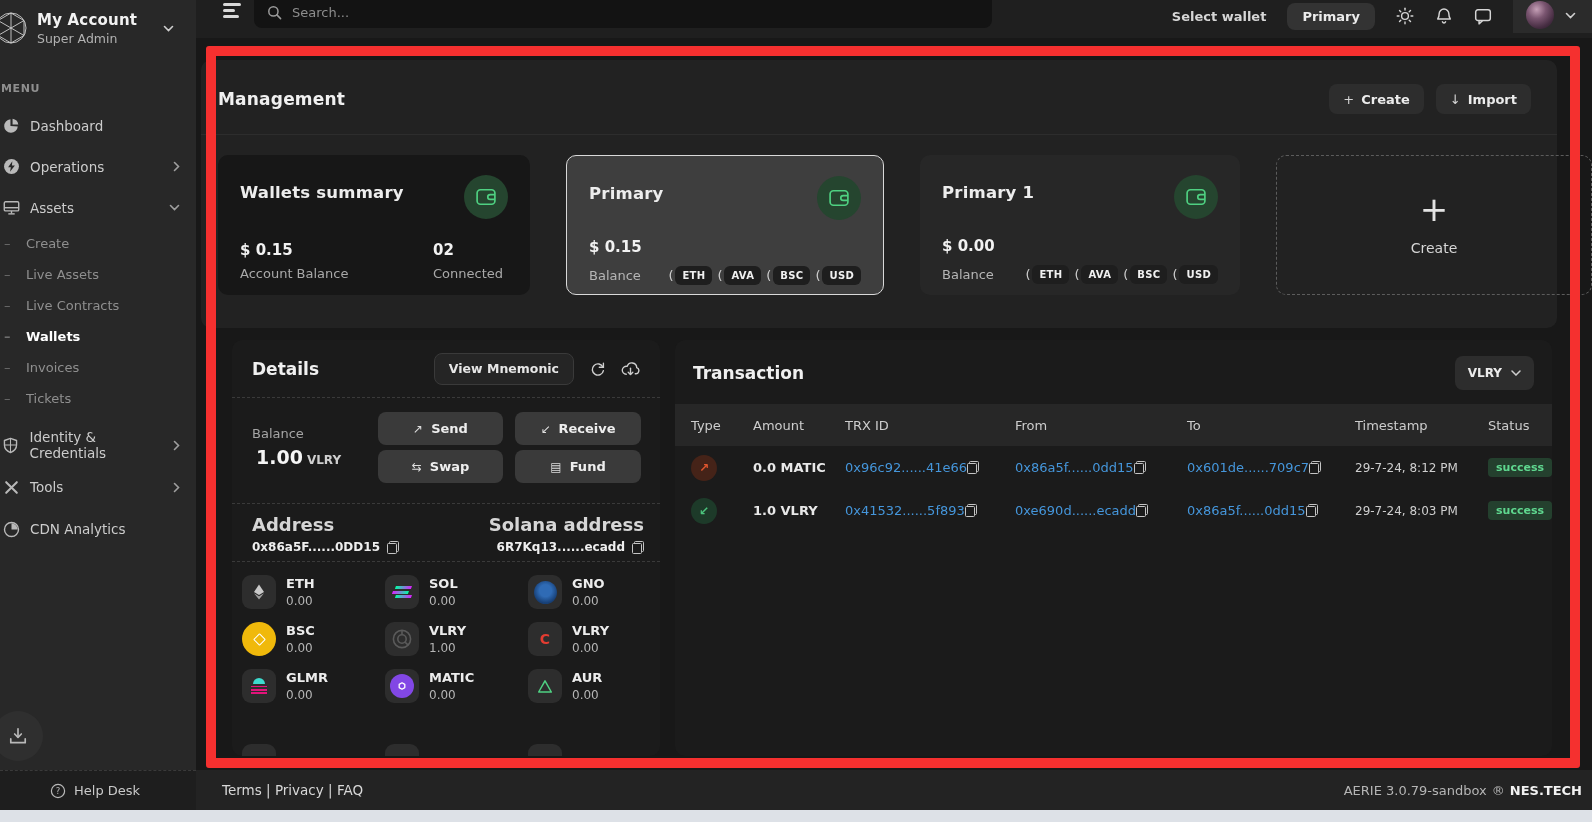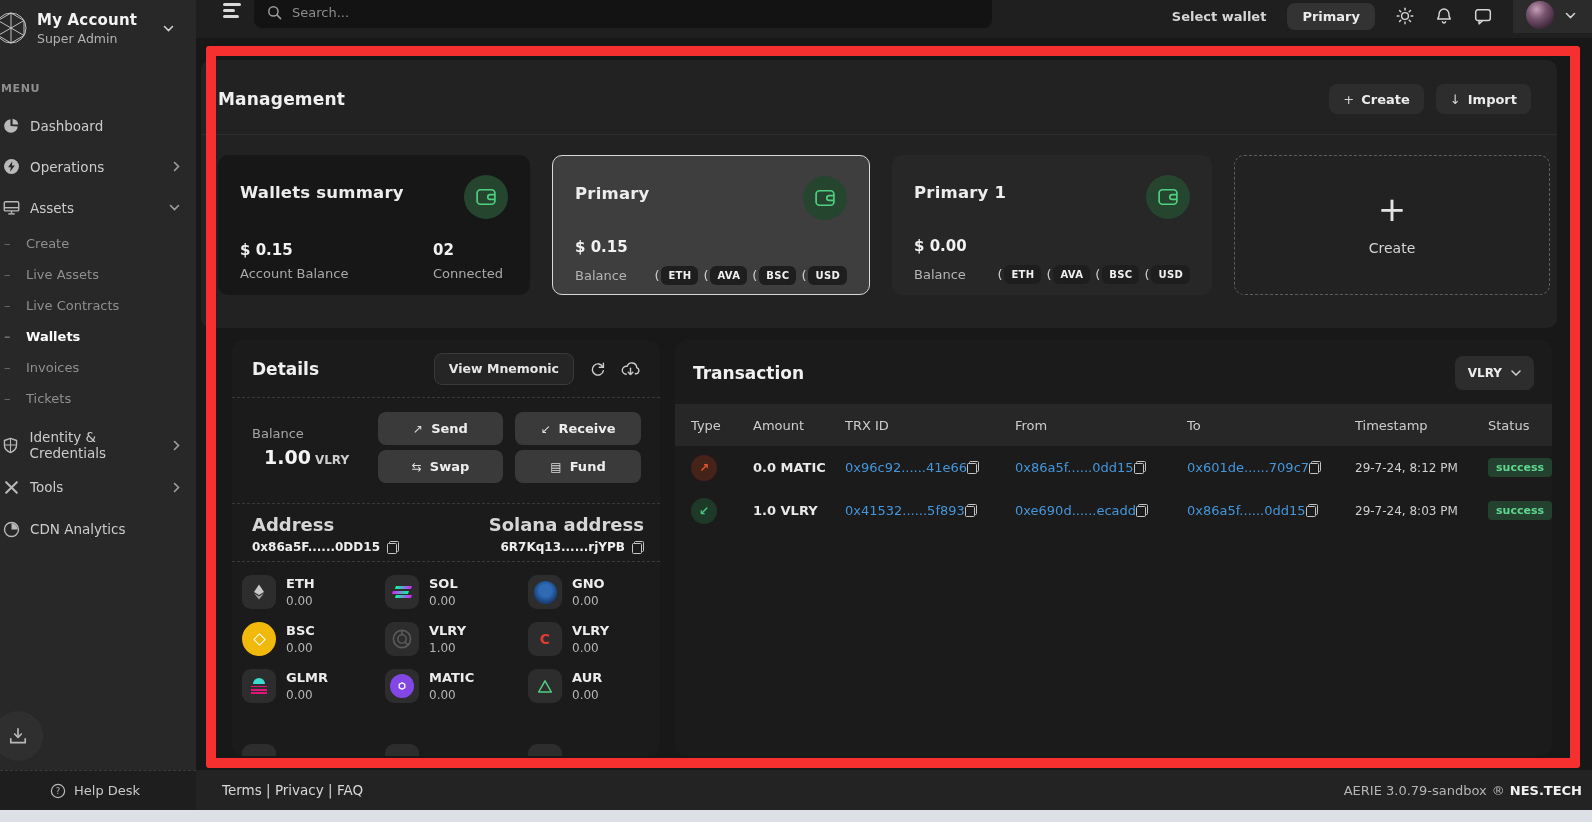--- a/index.html
+++ b/index.html
@@ -50,21 +50,21 @@
   
   .page { position:absolute; left:196px; top:38px; width:1396px; height:732px; background:#181818; z-index:1; }
 
   .mgmt { position:absolute; left:5px; top:22px; width:1356px; height:268px; background:#222222; border-radius:10px; }
   .mgmt-header { position:absolute; left:17px; right:26px; top:24px; display:flex; align-items:center; justify-content:space-between; }
   .mgmt-title { font-size:17px; font-weight:700; color:#f0f0f0; letter-spacing:.2px; }
   .mgmt-btns { display:flex; gap:12px; }
   .btn-dark { background:#2d2d2d; border-radius:8px; height:30px; padding:0 14px; display:flex; align-items:center; gap:7px; color:#ececec; font-size:13px; font-weight:600; cursor:pointer; }
   .btn-glyph { font-size:13px; color:#d5d5d5; font-weight:400; }
   .mgmt-divider { position:absolute; left:0; right:0; top:74px; border-top:1px solid #2d2d2d; }
-  .cards { position:absolute; left:17px; top:95px; display:flex; gap:22px; }
+  .cards { position:absolute; left:17px; top:95px; display:flex; gap:36px; }
   .card { height:140px; border-radius:10px; position:relative; padding:20px 22px; }
   .card-summary { width:312px; background:#171717; }
   .card-selected { width:318px; background:#3e3e3e; border:1px solid #d9d9d9; cursor:pointer; }
   .card-plain { width:320px; background:#272727; cursor:pointer; }
   .card-create { width:316px; background:transparent; border:1px dashed #5c5c5c; display:flex; flex-direction:column; align-items:center; justify-content:center; gap:16px; cursor:pointer; }
   .card-top { display:flex; justify-content:space-between; align-items:flex-start; }
   .card-title { font-size:16.5px; font-weight:700; color:#ededed; letter-spacing:.2px; margin-top:8px; }
   .wallet-badge { width:44px; height:44px; border-radius:50%; background:#25452f; display:flex; align-items:center; justify-content:center; flex-shrink:0; }
   .card-stats { display:flex; margin-top:22px; }
   .stat-col1 { width:193px; }
@@ -81,21 +81,21 @@
   .create-lbl { font-size:14px; color:#d6d6d6; }
 
   
   .details { position:absolute; left:36px; top:302px; width:428px; height:416px; background:#1b1b1b; border-radius:10px; overflow:hidden; }
   .details-header { height:58px; display:flex; align-items:center; padding:0 20px; border-bottom:1px dashed #3a3a3a; }
   .details-title { font-size:17px; font-weight:700; color:#f0f0f0; }
   .mnemonic-btn { margin-left:auto; background:#252525; border:1px solid #3a3a3a; border-radius:8px; height:32px; padding:0 14px; display:flex; align-items:center; color:#e6e6e6; font-size:12.5px; font-weight:600; cursor:pointer; }
   .hdr-ic { margin-left:15px; cursor:pointer; display:flex; }
   .balance-block { position:relative; height:106px; border-bottom:1px dashed #3a3a3a; }
   .balance-lbl { position:absolute; left:20px; top:28px; font-size:13px; color:#a5a5a5; }
-  .balance-val { position:absolute; left:32px; top:48px; font-size:19px; font-weight:700; color:#f5f5f5; }
+  .balance-val { position:absolute; left:24px; top:48px; font-size:19px; font-weight:700; color:#f5f5f5; }
   .balance-unit { font-size:12px; font-weight:700; color:#cfcfcf; margin-left:4px; }
   .act-btn { position:absolute; height:33px; background:#3a3a3a; border-radius:8px; display:flex; align-items:center; justify-content:center; gap:8px; font-size:13px; font-weight:600; color:#eeeeee; cursor:pointer; }
   .act-glyph { font-size:12px; color:#dddddd; font-weight:400; }
   .a-send { left:146px; top:14px; width:125px; }
   .a-receive { left:283px; top:14px; width:126px; }
   .a-swap { left:146px; top:52px; width:125px; }
   .a-fund { left:283px; top:52px; width:126px; }
   .addr-block { position:relative; height:58px; border-bottom:1px dashed #3a3a3a; }
   .addr-l { position:absolute; left:20px; top:10px; }
   .addr-r { position:absolute; right:16px; top:10px; text-align:left; }
@@ -522,21 +522,21 @@
       <div class="addr-l">
         <div class="addr-lbl">Address</div>
         <div class="addr-val">
           <span>0x86a5F......0DD15</span>
           <span class="copy"></span>
         </div>
       </div>
       <div class="addr-r">
         <div class="addr-lbl">Solana address</div>
         <div class="addr-val">
-          <span>6R7Kq13......rjYPB</span>
+          <span>6R7Kq13......ecadd</span>
           <span class="copy"></span>
         </div>
       </div>
     </div>
 
     <div class="token-grid">
       <div class="token">
         <span class="t-icon">
           <svg width="14" height="16" viewBox="0 0 12 16">
               <path d="M6 0.5 11 8 6 11 1 8Z" fill="#c9c9c9"></path>

